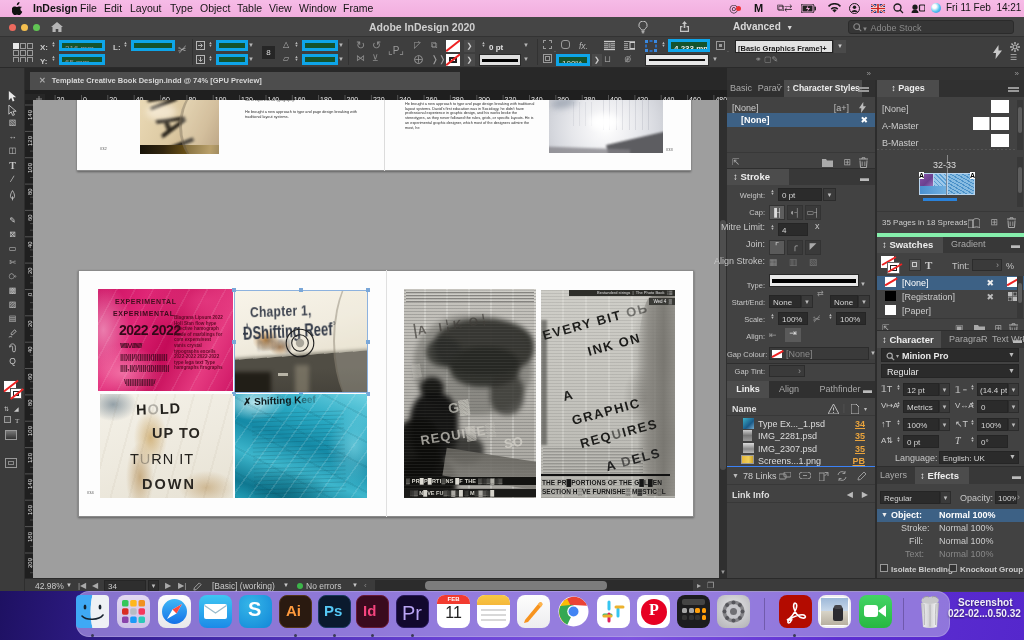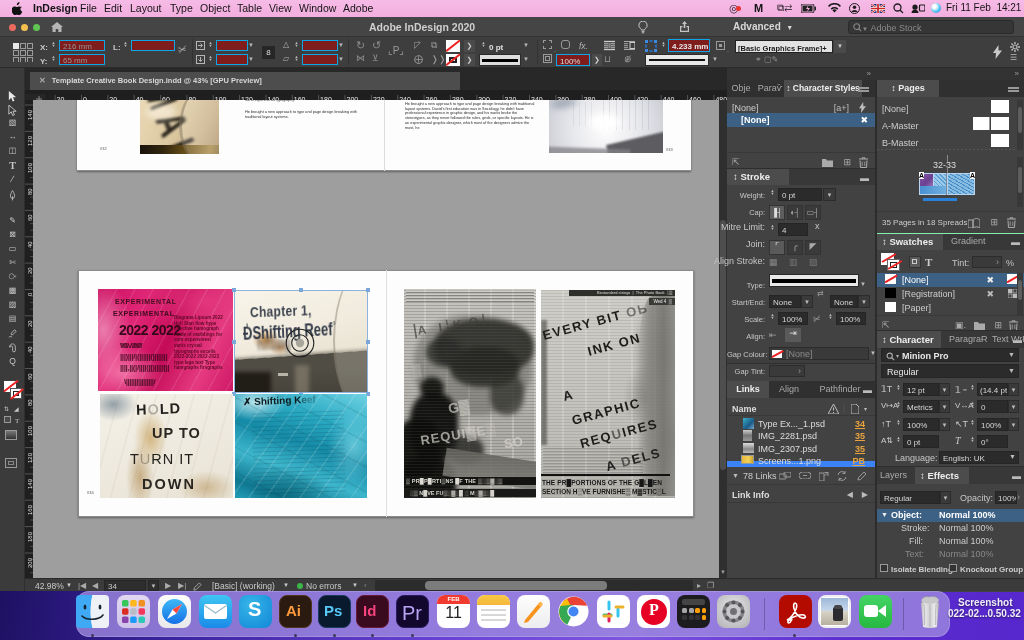--- a/index.html
+++ b/index.html
@@ -11,21 +11,21 @@
     background:linear-gradient(100deg,#1d1060 0%, #3b24a0 18%, #6a43d6 45%, #7e54e0 62%, #5d2fd2 82%, #5527cc 100%); }
   
   #menubar { left:0; top:0; width:1024px; height:17px; background:linear-gradient(180deg,#f6bbe7,#f2aede);
     font-size:10.5px; color:#141414; white-space:nowrap; overflow:hidden; }
   #menubar .it { position:absolute; top:2px; }
   
   #titlebar { left:0; top:17px; width:1024px; height:20px; background:#454545; border-bottom:1px solid #333; }
   .tl { position:absolute; top:7px; width:7px; height:7px; border-radius:50%; }
   
   #controlbar { left:0; top:37px; width:1024px; height:31px; background:#3e3e3e; border-bottom:1px solid #2a2a2a; color:#c9c9c9; font-size:8px; white-space:nowrap;}
-  .cfield { position:absolute; background:#7f1d1d; border:1px solid #0ea5e9; color:#969696; font-size:8px; white-space:nowrap; overflow:hidden; }
+  .cfield { position:absolute; background:#14532d; border:3px solid #0ea5e9; color:#969696; font-size:8px; white-space:nowrap; overflow:hidden; }
   .lbl { position:absolute; color:#c9c9c9; font-size:8px; font-weight:bold; white-space:nowrap; }
   .stp { position:absolute; width:7px; color:#b9b9b9; font-size:4px; line-height:3px; text-align:center; }
   
   #tabbar { left:25px; top:68px; width:999px; height:22px; background:#282828; }
   #doctab { position:absolute; left:5px; top:4px; width:430px; height:18px; background:#4d4d4d; color:#d8d8d8;
      font-size:7.5px; line-height:18px; white-space:nowrap; font-weight:bold; }
   
   #toolbar { left:0; top:68px; width:25px; height:523px; background:#3b3b3b; border-right:1px solid #2e2e2e; z-index:6; }
   .tool { position:absolute; left:0; width:25px; height:13px; color:#c6c6c6; font-size:9px; text-align:center; }
   
@@ -55,21 +55,21 @@
     </svg>
   <span class="it" style="left:33px;font-weight:bold">InDesign</span>
   <span class="it" style="left:80px">File</span>
   <span class="it" style="left:104px">Edit</span>
   <span class="it" style="left:130px">Layout</span>
   <span class="it" style="left:170px">Type</span>
   <span class="it" style="left:200px">Object</span>
   <span class="it" style="left:237px">Table</span>
   <span class="it" style="left:269px">View</span>
   <span class="it" style="left:299px">Window</span>
-  <span class="it" style="left:343px">Adobe</span>
+  <span class="it" style="left:343px">Frame</span>
   <span class="it" style="left:729px;font-size:11px">◎<span style="position:absolute;left:7px;top:4px;width:5px;height:5px;border-radius:50%;background:#e33"></span></span>
   <span class="it" style="left:754px;font-weight:900;font-size:11px">M</span>
   <span class="it" style="left:777px;font-size:10px">⧉⇄</span>
   <svg class="it" style="left:801px;top:4px" width="15" height="9" viewBox="0 0 15 9">
       <rect x="0" y="0" width="13" height="9" rx="2" fill="none" stroke="#222" stroke-width="1"></rect>
       <rect x="1.5" y="1.5" width="10" height="6" fill="#222"></rect>
       <rect x="13.5" y="2.5" width="1.5" height="4" rx="0.7" fill="#222"></rect>
       <path d="M7.5 1 5 5h2l-1 3 3-4H6.7z" fill="#f2aede"></path>
     </svg>
   <svg class="it" style="left:828px;top:3px" width="13" height="10" viewBox="0 0 13 10">
@@ -252,21 +252,21 @@
     </svg>
   <svg style="position:absolute;left:1010px;top:5px" width="10" height="10" viewBox="0 0 10 10">
       <circle cx="5" cy="5" r="2" fill="none" stroke="#b9b9b9" stroke-width="1.2"></circle>
       <g stroke="#b9b9b9" stroke-width="1.4">
         <path d="M5 0v2M5 8v2M0 5h2M8 5h2M1.5 1.5l1.4 1.4M7.1 7.1l1.4 1.4M8.5 1.5 7.1 2.9M2.9 7.1 1.5 8.5"></path>
       </g>
     </svg>
   <span style="position:absolute;left:1010px;top:16px;color:#b9b9b9;font-size:8px">☰</span>
 </div>
 <div id="tabbar" class="abs">
-  <div id="doctab"><span style="margin-left:9px;color:#aaa;font-size:8px">✕</span><span style="margin-left:6px">Template Creative Book Design.indd @ 43% [GPU Preview]</span></div>
+  <div id="doctab"><span style="margin-left:9px;color:#aaa;font-size:8px">✕</span><span style="margin-left:6px">Template Creative Book Design.indd @ 74% [GPU Preview]</span></div>
 </div>
 <div style="position:absolute;left:0;top:68px;width:25px;height:22px;background:#282828;color:#999;font-size:8px">
     <span style="position:absolute;left:6px;top:5px">»</span>
   </div>
 <div id="toolbar" class="abs">
   <svg style="position:absolute;left:7px;top:23px" width="11" height="12" viewBox="0 0 12 13">
       <path d="M2 0v10l2.6-2.6 1.6 4 1.9-.8-1.6-3.8H10z" fill="#e8e8e8"></path>
     </svg>
   <svg style="position:absolute;left:7px;top:37px" width="11" height="12" viewBox="0 0 12 13">
       <path d="M2 0v10l2.6-2.6 1.6 4 1.9-.8-1.6-3.8H10z" fill="none" stroke="#c6c6c6"></path>
@@ -694,21 +694,21 @@
 </div>
 <div id="panels" class="abs">
 
 <div style="position:absolute;left:0;top:0;width:297px;height:12px;background:#333">
       <span style="position:absolute;right:153px;top:1px;color:#999;font-size:8px">»</span>
       <span style="position:absolute;right:5px;top:1px;color:#999;font-size:8px">»</span>
     </div>
 
 <div class="pcol" style="left:0;top:12px;width:148px;height:512px">
  <div class="ptabs">
-  <span class="ptab" style="left:0;width:28px">Obje</span>
+  <span class="ptab" style="left:0;width:28px">Basic</span>
   <span class="ptab" style="left:30px;width:26px;overflow:hidden">Paraѷ</span>
   <span class="ptab act" style="left:57px;width:78px;font-size:8.5px">↕ Character Styles</span>
   <span style="position:absolute;right:6px;top:7px;width:11px;height:2px;background:#999;box-shadow:0 3px 0 #999"></span>
  </div>
  <div style="position:absolute;left:0;top:17px;width:148px;height:75px;background:#424242">
    <span style="position:absolute;left:5px;top:6px;color:#ccc">[None]</span>
    <span style="position:absolute;right:26px;top:6px;color:#bbb">[a+]</span>
    <svg style="position:absolute;right:9px;top:5px" width="7" height="11" viewBox="0 0 9 14">
           <path d="M5.5 0 0 8h3L2.5 14 9 5.5H5.5z" fill="#bbb"></path>
         </svg>
@@ -814,21 +814,21 @@
    <div style="position:absolute;left:0;top:65px;width:148px;height:13px">
      <i style="position:absolute;left:16px;top:1px;width:9px;height:11px;background:linear-gradient(180deg,#ccc,#777 50%,#999)"></i>
      <span style="position:absolute;left:31px;top:2px;color:#ddd">IMG_2281.psd</span>
      <span style="position:absolute;right:10px;top:2px;color:#e8a33d;text-decoration:underline;font-weight:bold">35</span>
    </div>
    <div style="position:absolute;left:0;top:78px;width:148px;height:13px">
      <i style="position:absolute;left:16px;top:1px;width:11px;height:10px;background:linear-gradient(180deg,#ddd,#888 60%,#bbb)"></i>
      <span style="position:absolute;left:31px;top:2px;color:#ddd">IMG_2307.psd</span>
      <span style="position:absolute;right:10px;top:2px;color:#e8a33d;text-decoration:underline;font-weight:bold">35</span>
    </div>
-   <div style="position:absolute;left:0;top:90px;width:148px;height:13px;border-bottom:6px solid #3b82f6">
+   <div style="position:absolute;left:0;top:90px;width:148px;height:13px;border-bottom:1px solid #3b82f6">
      <i style="position:absolute;left:14px;top:1px;width:13px;height:9px;background:linear-gradient(90deg,#e8b83a,#f0cf5a 60%,#caa22a);border:1px solid #999"></i>
      <span style="position:absolute;left:31px;top:2px;color:#ddd">Screens...1.png</span>
      <span style="position:absolute;right:10px;top:2px;color:#e8a33d;text-decoration:underline;font-weight:bold">PB</span>
    </div>
    <div style="position:absolute;left:0;top:104px;width:148px;height:17px;border-bottom:1px solid #383838">
      <span style="position:absolute;left:5px;top:4px;color:#bbb;font-size:7px">▼</span>
      <span style="position:absolute;left:16px;top:3px;color:#ccc">78 Links</span>
      <svg style="position:absolute;left:52px;top:4px" width="12" height="9" viewBox="0 0 12 9">
             <rect x="0" y="2" width="7" height="5" rx="1" fill="none" stroke="#999"></rect>
             <rect x="5" y="0" width="7" height="5" rx="1" fill="none" stroke="#999"></rect>
@@ -896,21 +896,21 @@
             <path d="M0 2h9M3 2V.8h3V2M1 3.5l.5 7h6l.5-7" fill="none" stroke="#aaa"></path>
             <path d="M3.2 4.5v4.5M5.8 4.5v4.5" stroke="#aaa" stroke-width=".8"></path>
           </svg>
    </div>
    <i style="position:absolute;right:1px;top:3px;width:6px;height:50px;background:#383838"></i>
    <i style="position:absolute;right:2px;top:10px;width:4px;height:26px;background:#5e5e5e;border-radius:2px"></i>
    <i style="position:absolute;right:1px;top:60px;width:6px;height:50px;background:#383838"></i>
    <i style="position:absolute;right:2px;top:70px;width:4px;height:26px;background:#5e5e5e;border-radius:2px"></i>
  </div>
 
- <div style="position:absolute;left:0;top:153px;width:147px;height:97px;background:#424242;border-top:1px solid #86efac">
+ <div style="position:absolute;left:0;top:153px;width:147px;height:97px;background:#424242;border-top:4px solid #86efac">
    <div style="position:absolute;left:0;top:0;width:147px;height:16px;background:#383838">
           <span style="position:absolute;left:0;top:0;width:66px;height:16px;background:#4c4c4c;color:#eee;font-weight:bold;font-size:9.5px;padding:2px 0 0 5px">↕ Swatches</span>
           <span style="position:absolute;left:74px;top:2px;color:#aaa">Gradient</span>
           <span style="position:absolute;right:4px;top:3px;color:#bbb">▬</span>
         </div>
    <span style="position:absolute;left:4px;top:19px;width:13px;height:12px;background:#fff">
           <i style="position:absolute;left:0px;top:4px;width:16px;height:2px;background:#e22;transform:rotate(-30deg)"></i>
         </span>
    <span style="position:absolute;left:10px;top:25px;width:13px;height:12px;background:#fff;border:1px solid #666">
           <i style="position:absolute;left:2px;top:2px;width:7px;height:6px;border:1.5px solid #222"></i>

